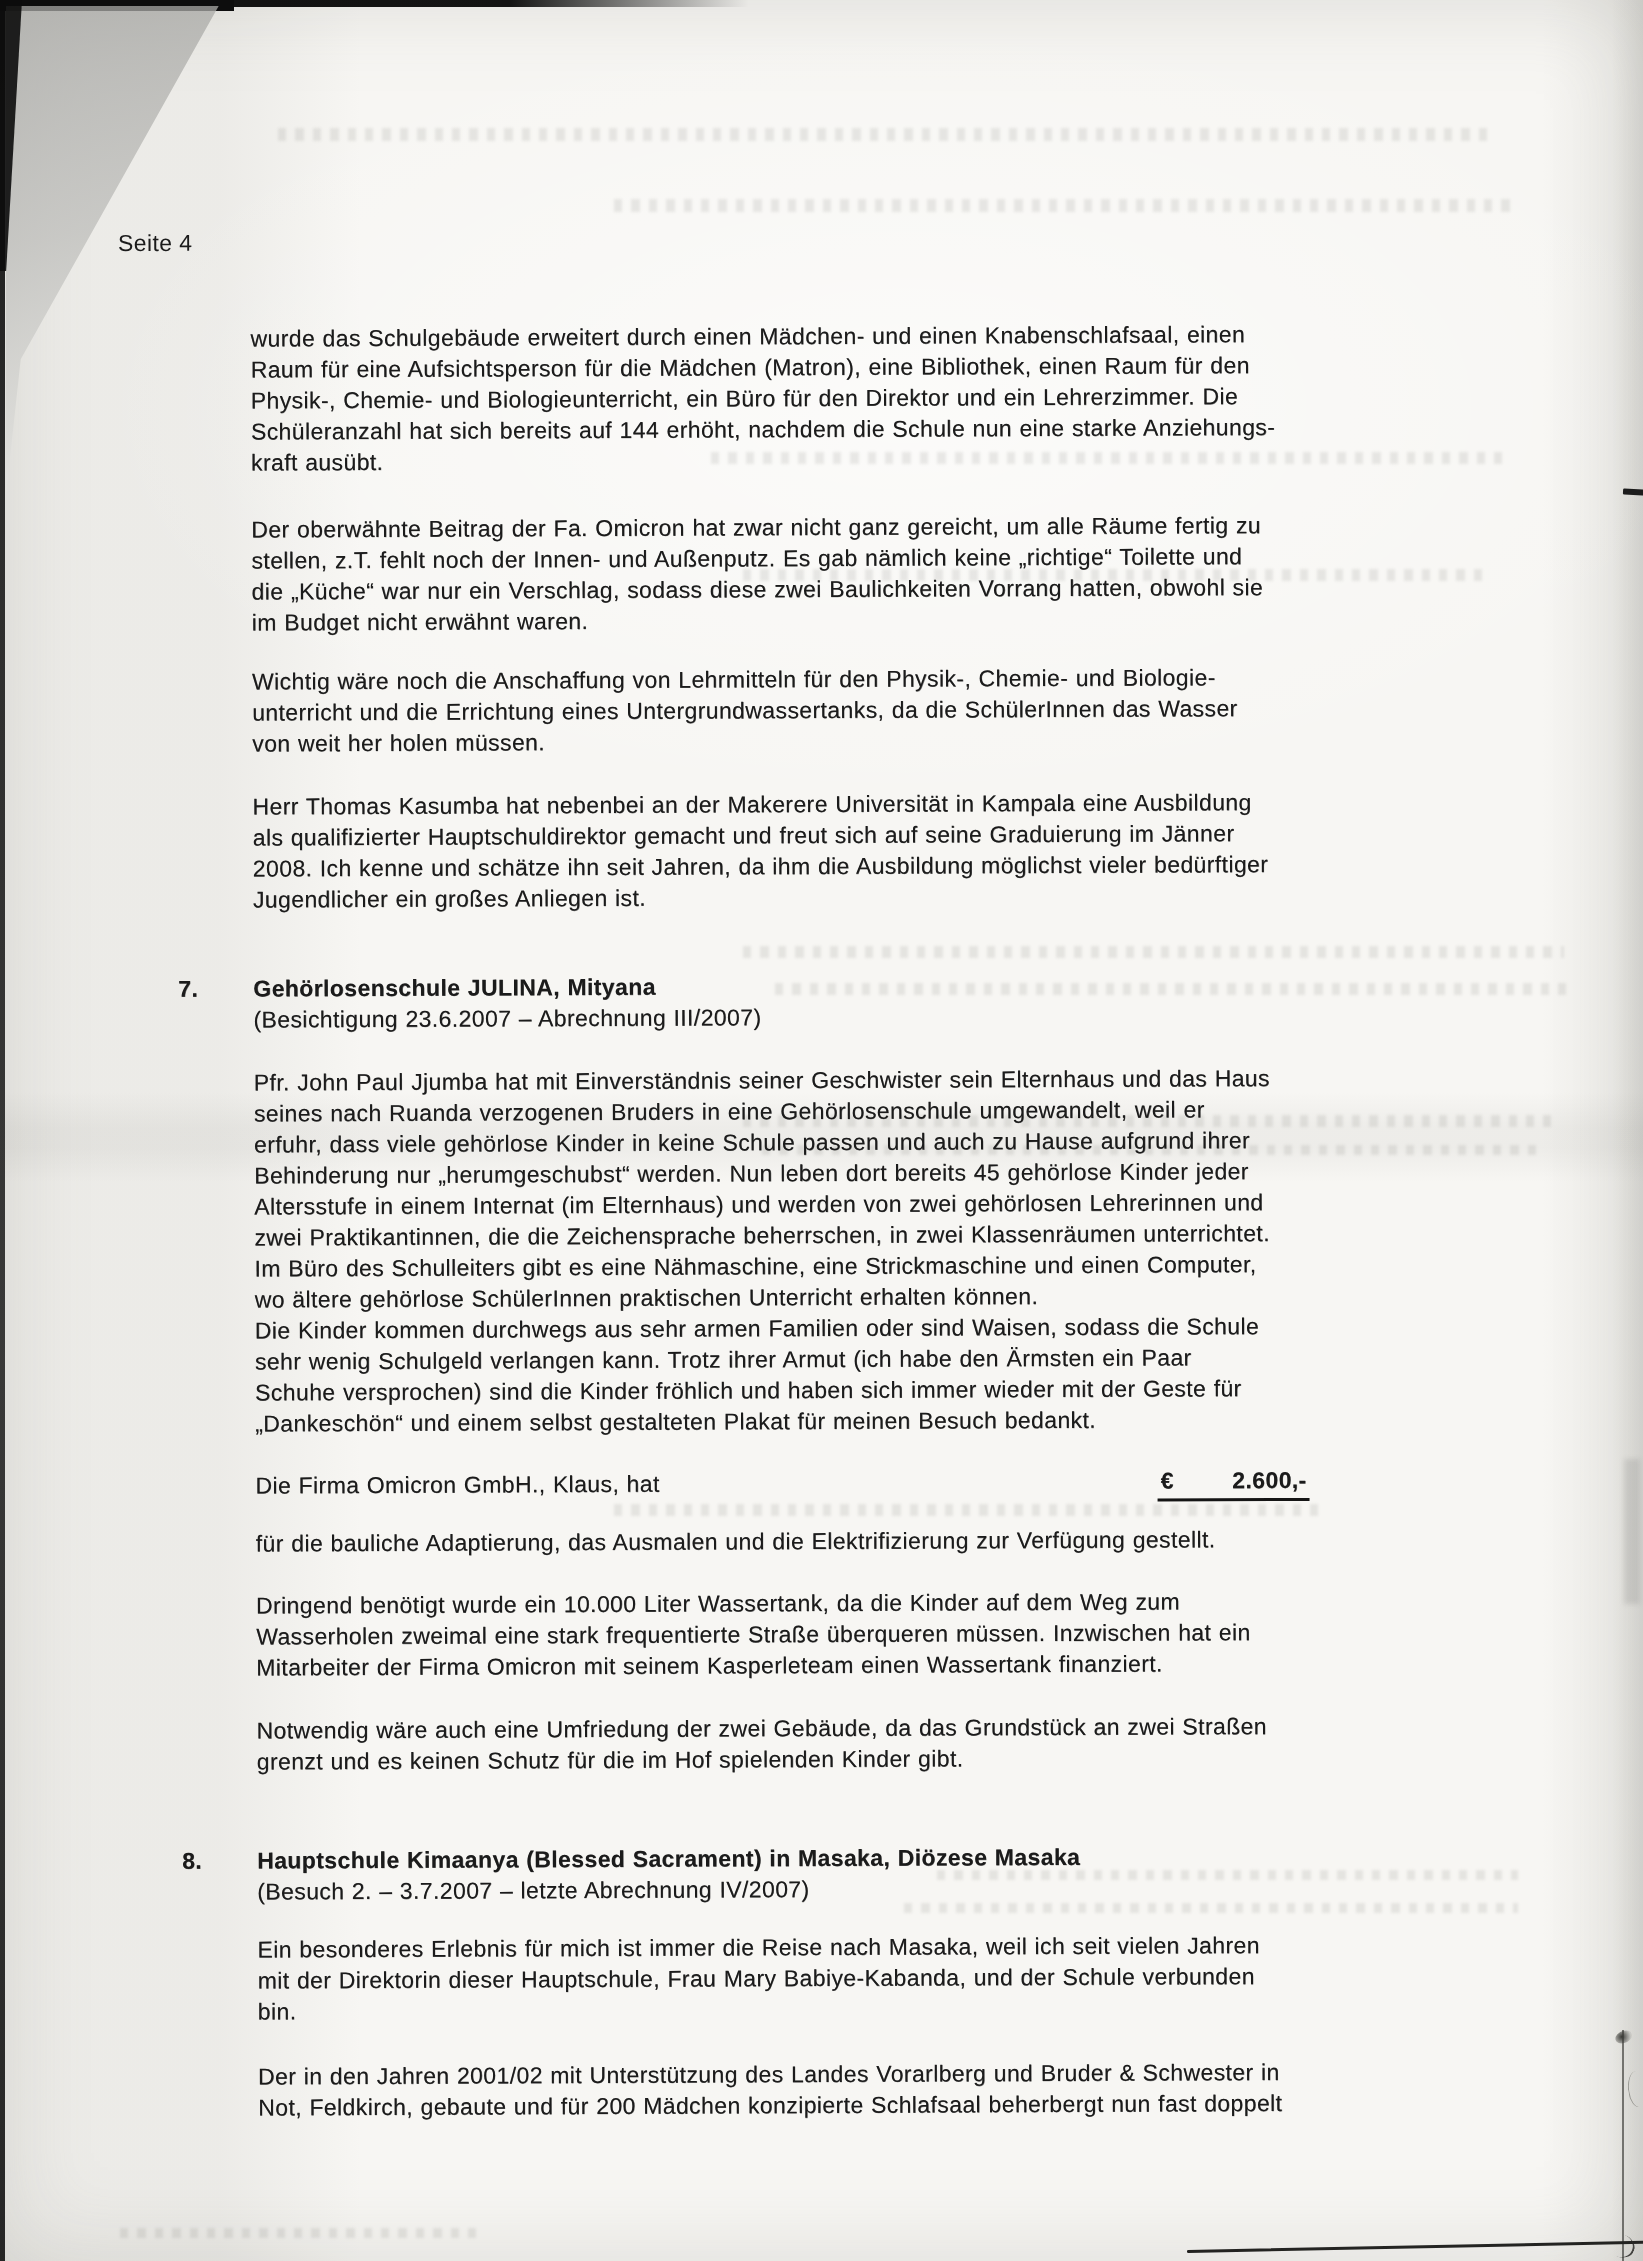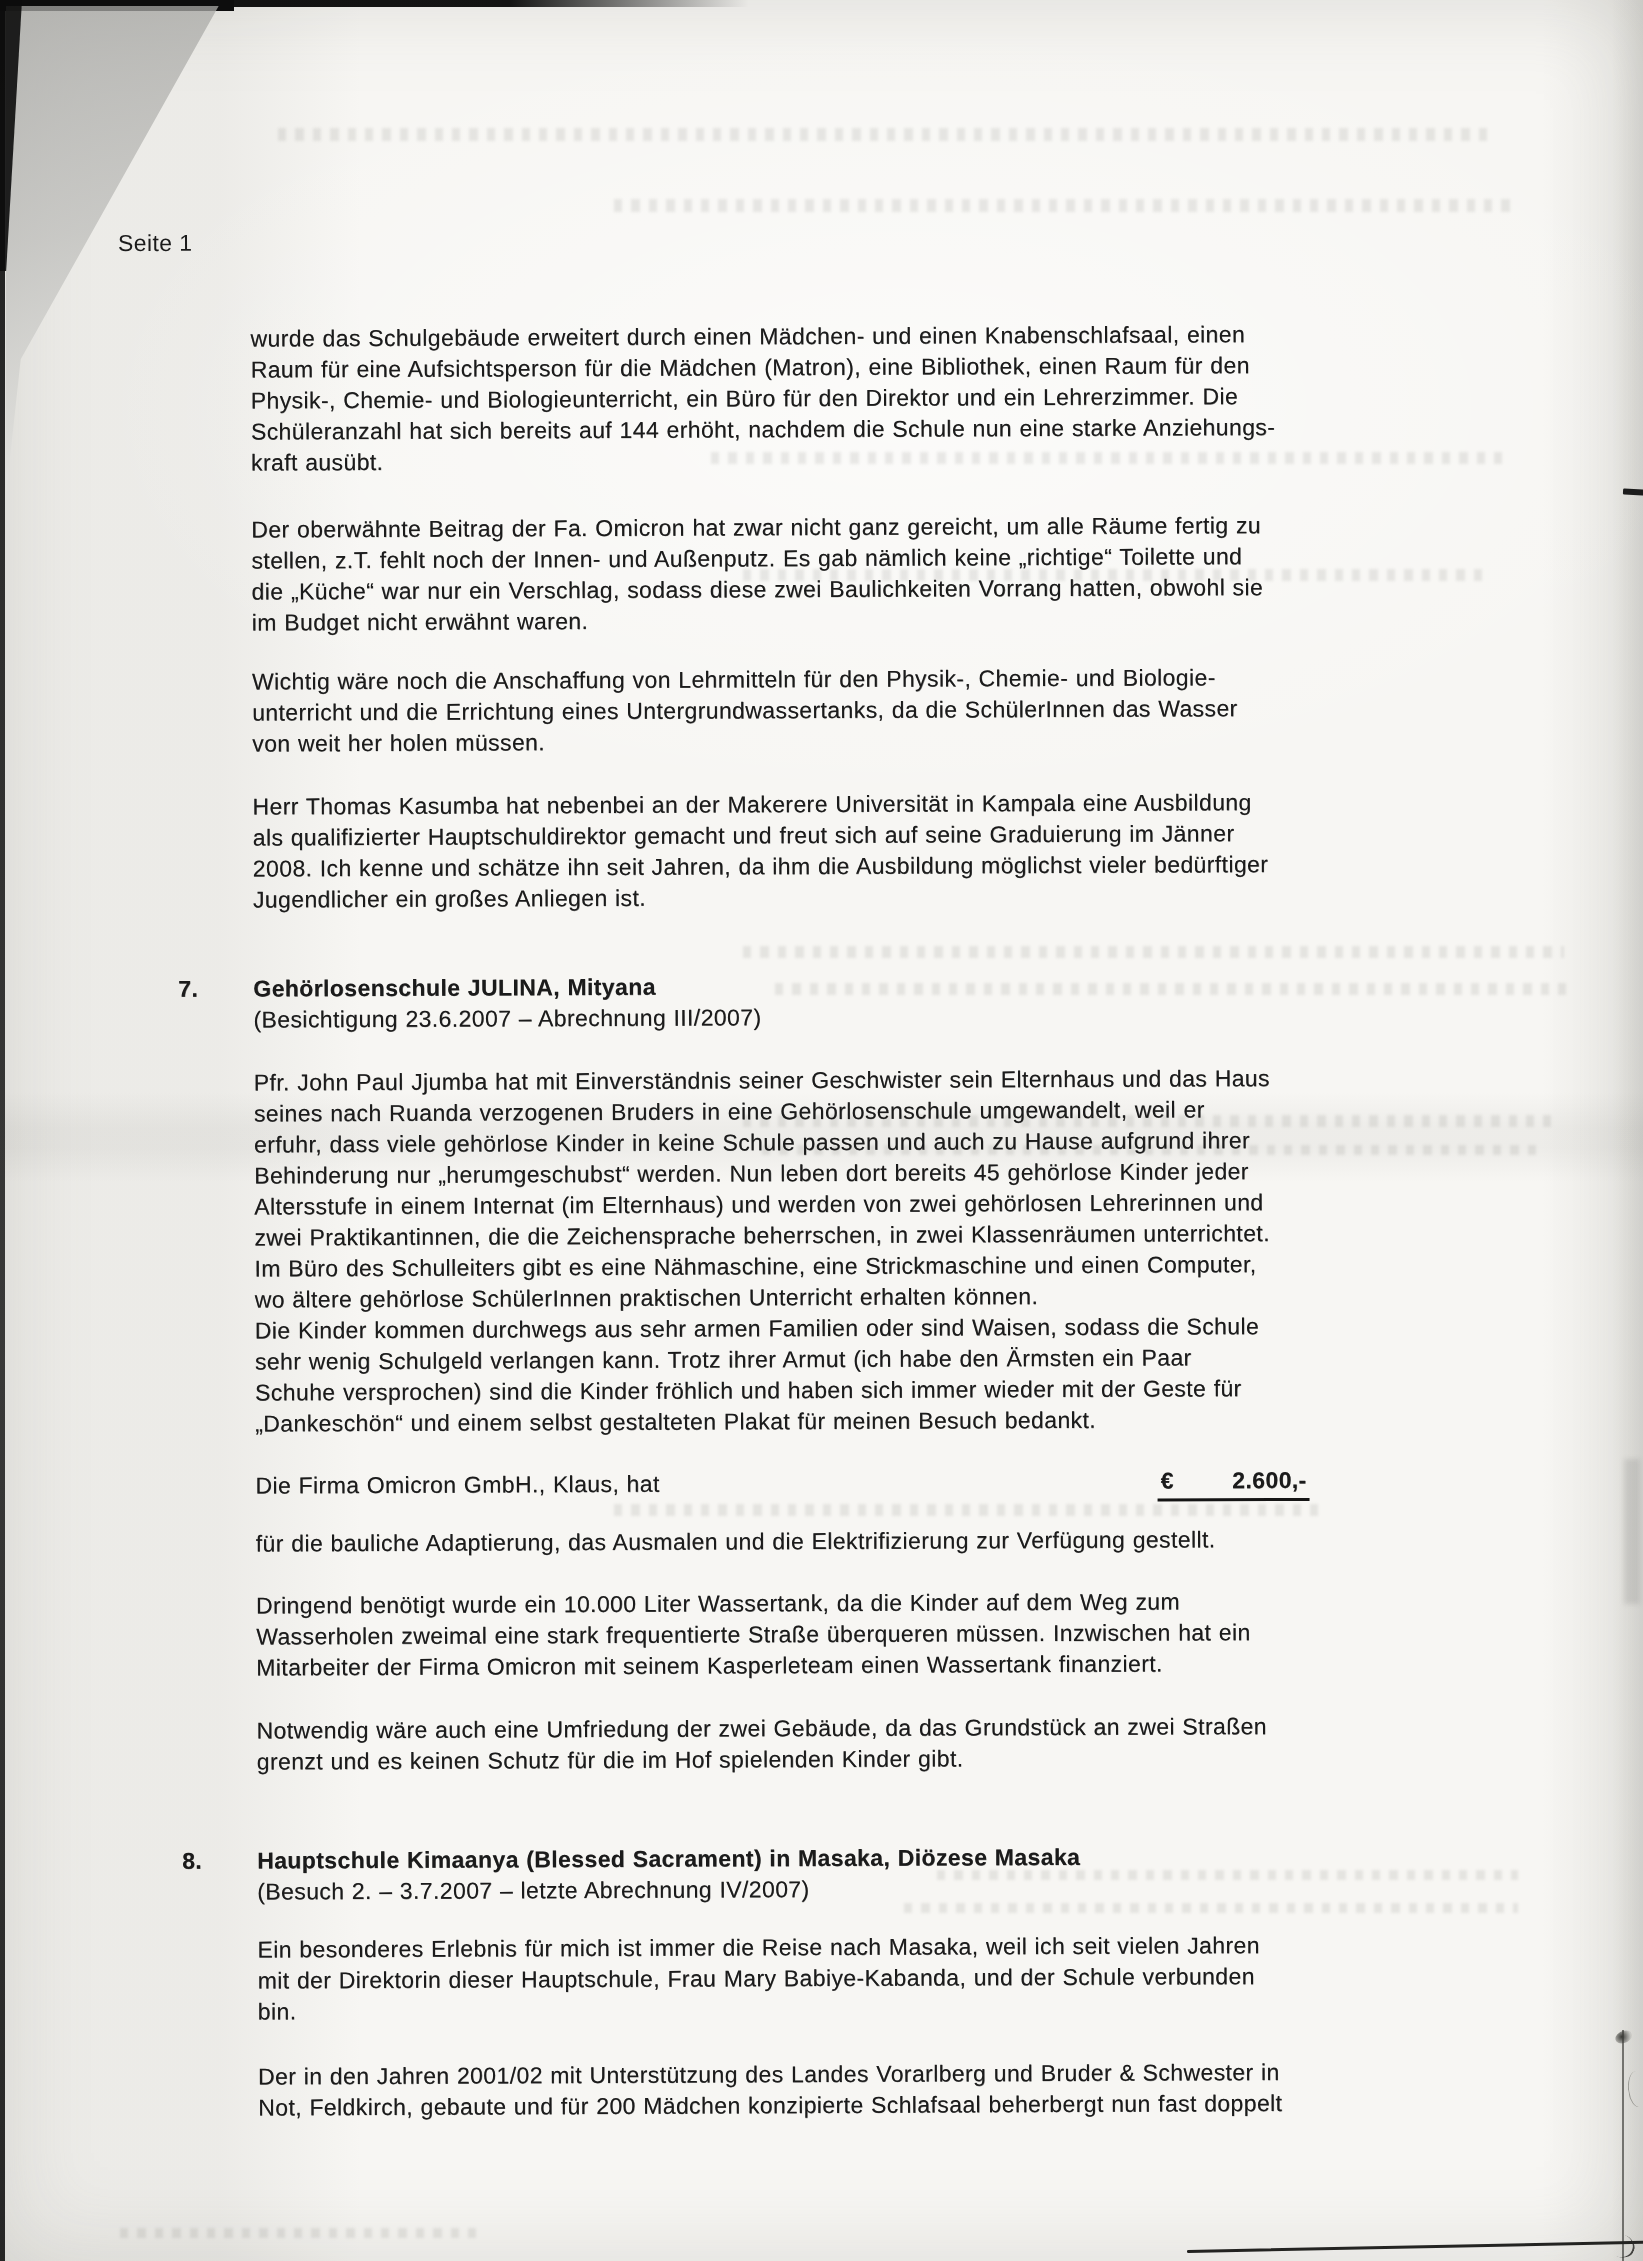--- a/index.html
+++ b/index.html
@@ -91,21 +91,21 @@
   <div class="smudge" style="left:743px;top:946px;width:821px;height:11.6px;"></div>
   <div class="smudge" style="left:775px;top:983px;width:795px;height:11.6px;"></div>
   <div class="smudge" style="left:743px;top:1115px;width:808px;height:11.6px;"></div>
   <div class="smudge" style="left:762px;top:1145px;width:775px;height:10.3px;"></div>
   <div class="smudge" style="left:614px;top:1504px;width:711px;height:11.6px;"></div>
   <div class="smudge" style="left:937px;top:1870px;width:581px;height:10.3px;"></div>
   <div class="smudge" style="left:904px;top:1903px;width:614px;height:10.3px;"></div>
   <div class="smudge" style="left:120px;top:2228px;width:362px;height:10.3px;"></div>
 
   <div class="content">
-    <div class="page-label">Seite 1</div>
+    <div class="page-label">Seite 4</div>
 
     <main class="body-col">
 
       <div class="para">
           <div class="tline">wurde das Schulgebäude erweitert durch einen Mädchen- und einen Knabenschlafsaal, einen</div>
           <div class="tline">Raum für eine Aufsichtsperson für die Mädchen (Matron), eine Bibliothek, einen Raum für den</div>
           <div class="tline">Physik-, Chemie- und Biologieunterricht, ein Büro für den Direktor und ein Lehrerzimmer. Die</div>
           <div class="tline">Schüleranzahl hat sich bereits auf 144 erhöht, nachdem die Schule nun eine starke Anziehungs-</div>
           <div class="tline">kraft ausübt.</div>
         </div>

